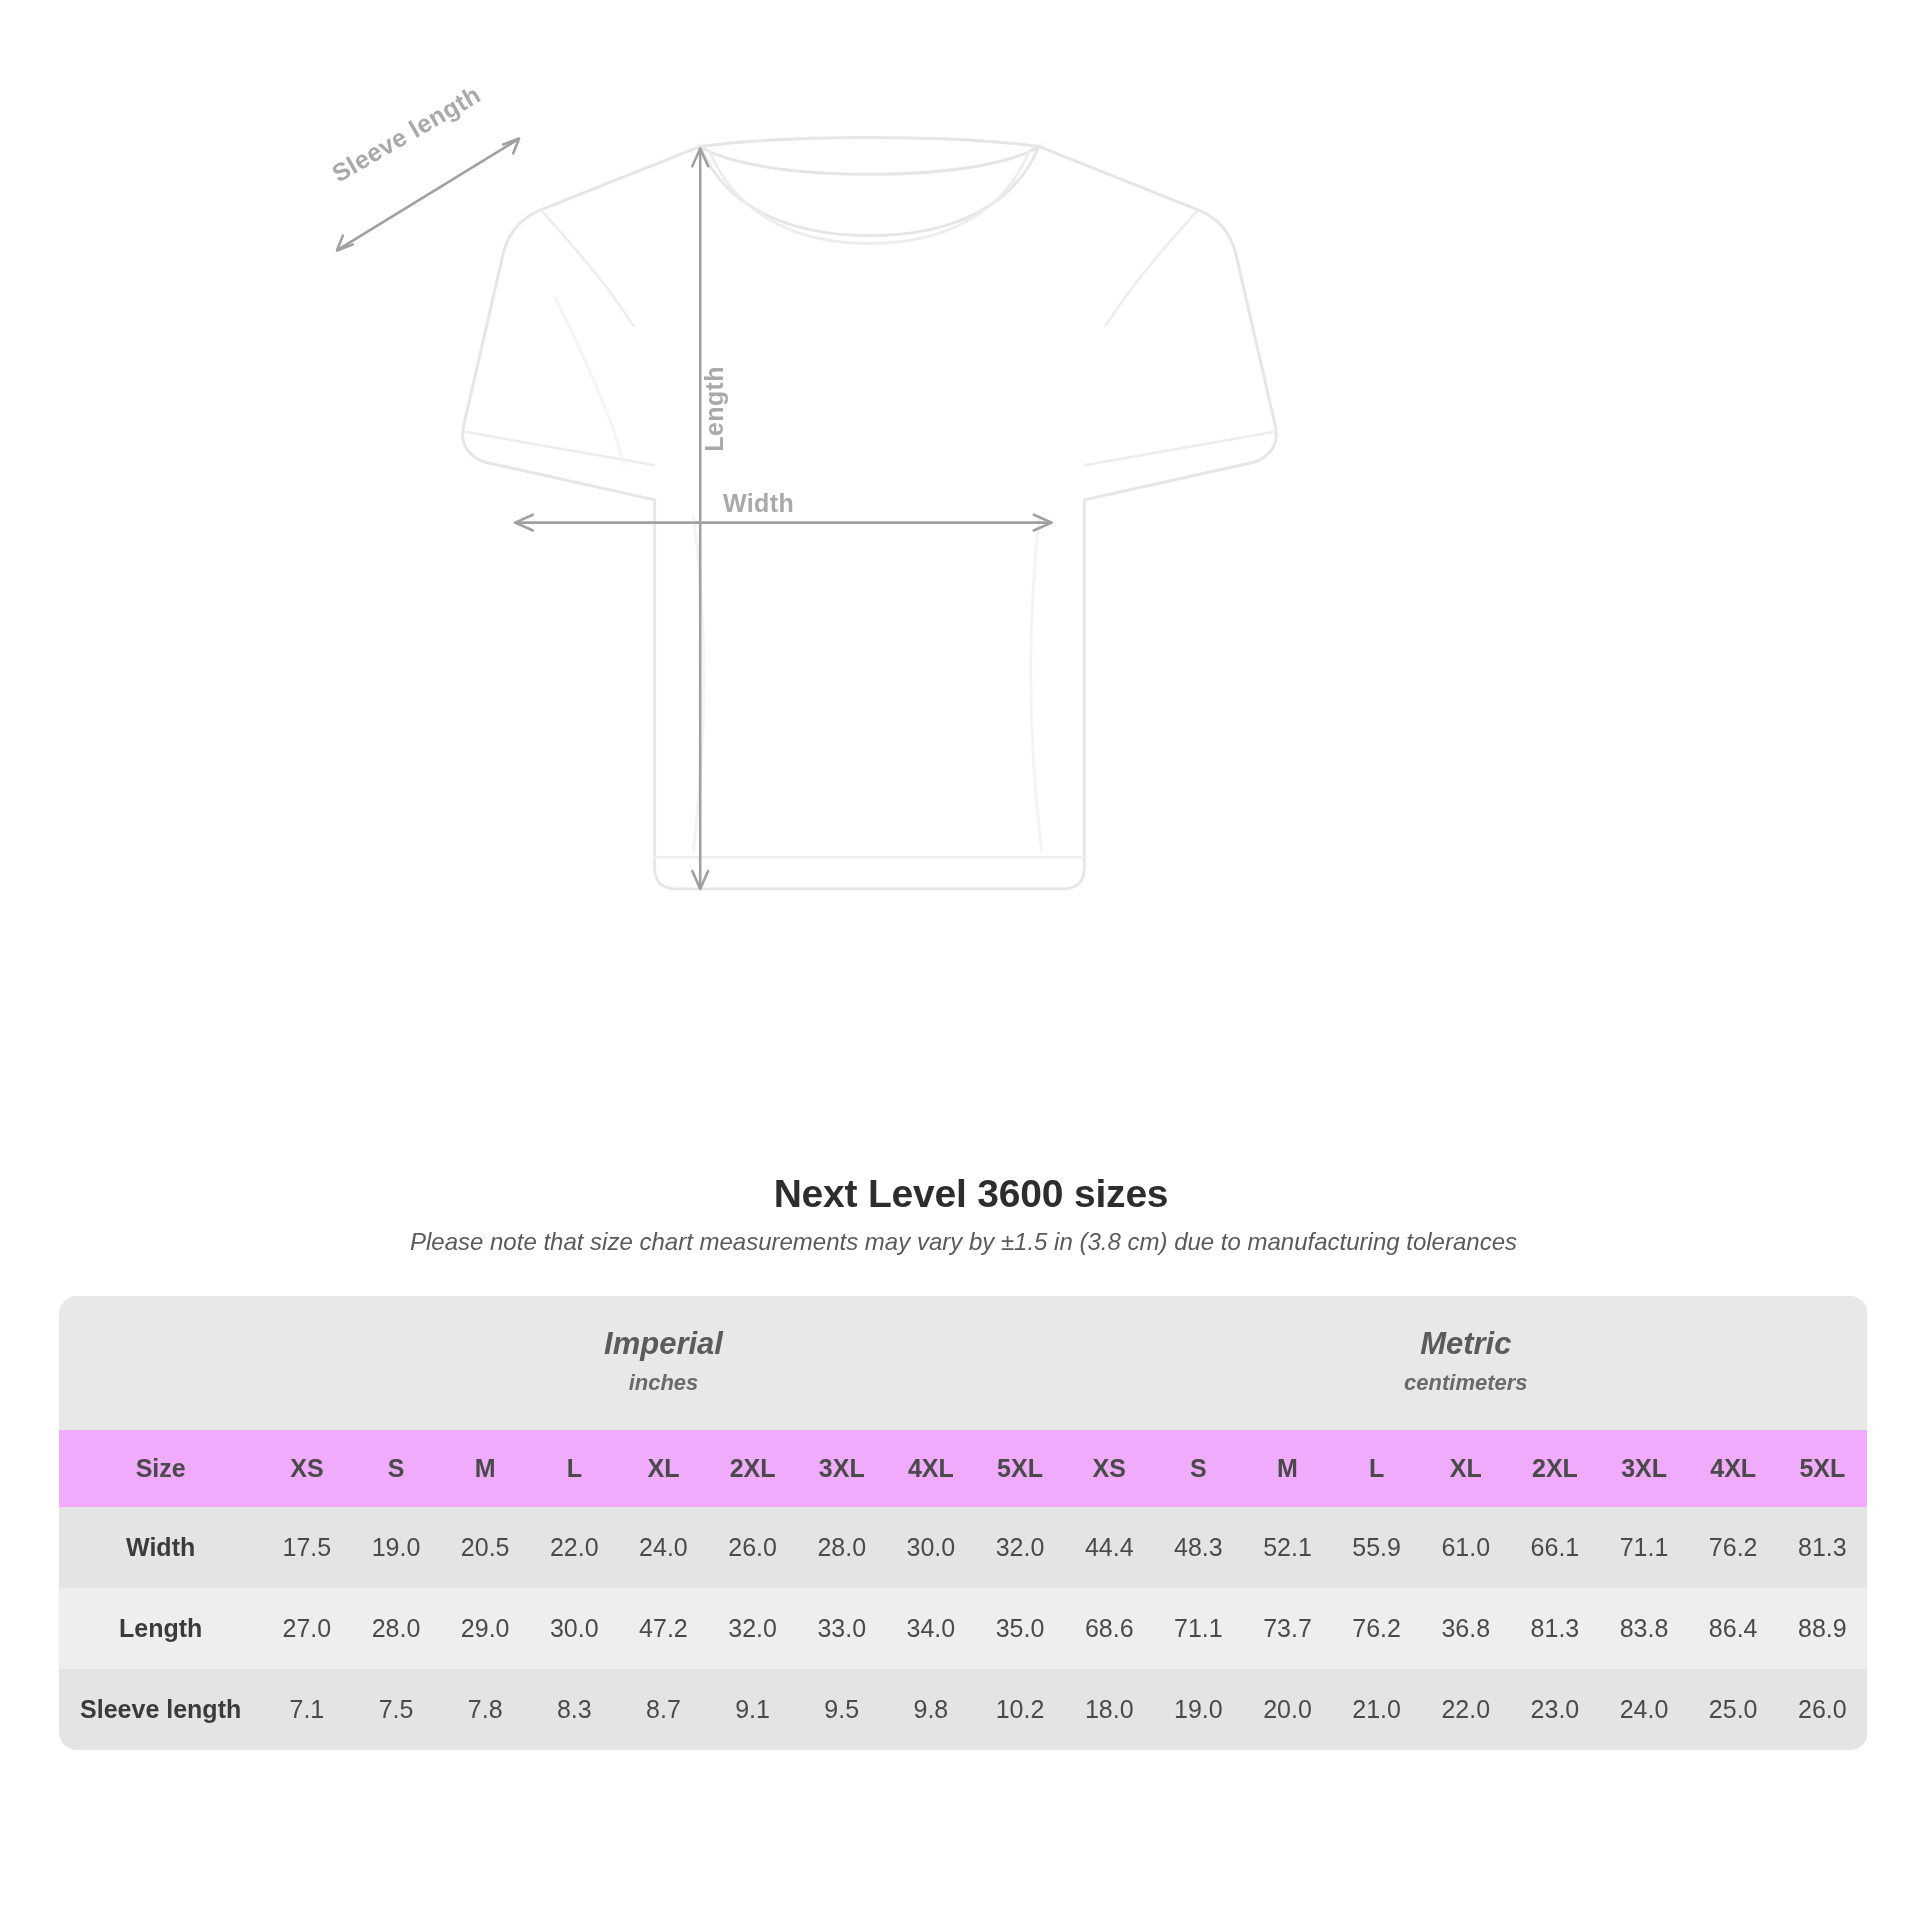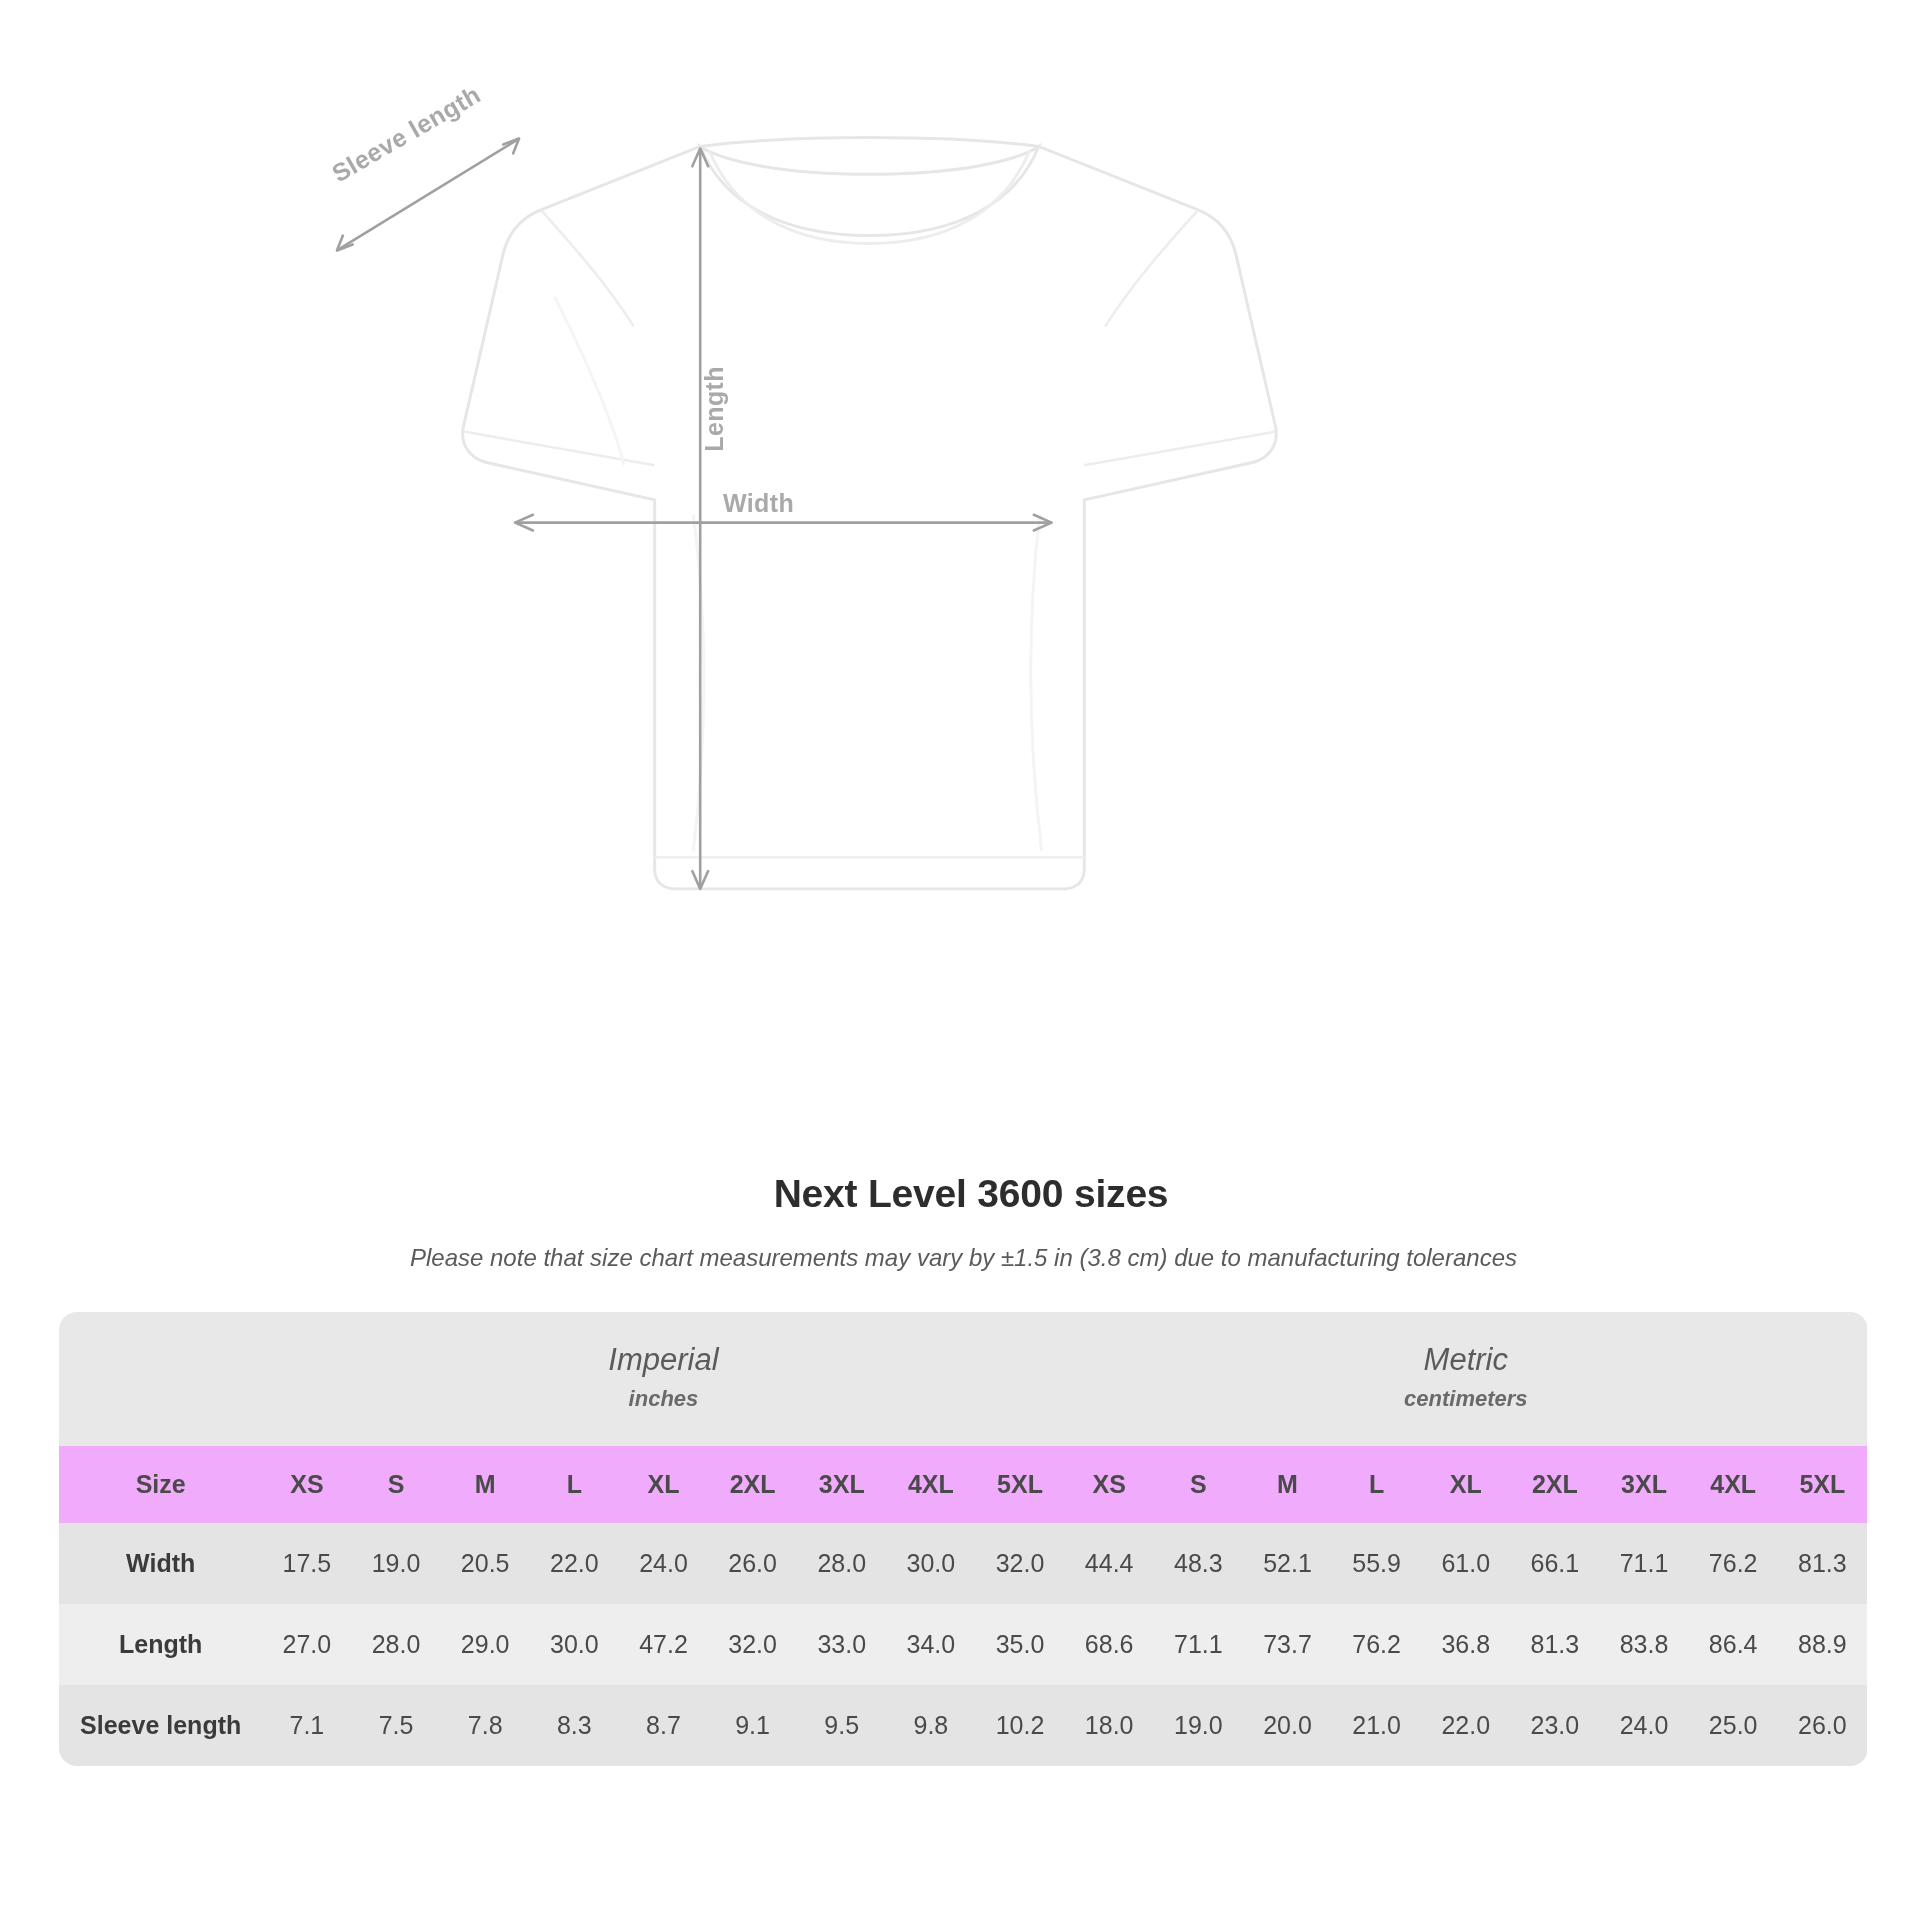--- a/index.html
+++ b/index.html
@@ -62,21 +62,21 @@
     margin: 0;
     padding-top: 4px;
     letter-spacing: -0.2px;
     padding-left: 15px;
   }
   .chart-note {
     text-align: center;
     font-size: 24px;
     font-style: italic;
     color: #5a5a5a;
-    margin-top: 28px;
+    margin-top: 12px;
   }
 
   
   .table-wrap {
     margin: 40px 59px 0 59px;
     border-radius: 18px;
     overflow: hidden;
   }
   table.size-table {
     border-collapse: collapse;
@@ -91,21 +91,21 @@
     font-size: 25px;
     color: #4a4a4a;
   }
   
   .unit-row th {
     background: #e8e8e8;
     padding: 30px 0 34px 0;
   }
   .unit-name {
     font-size: 31px;
-    font-weight: normal;
+    font-weight: bold;
     font-style: italic;
     color: #5b5b5b;
     display: block;
   }
   .unit-sub {
     font-size: 22px;
     font-style: italic;
     color: #6a6a6a;
     display: block;
     margin-top: 8px;

